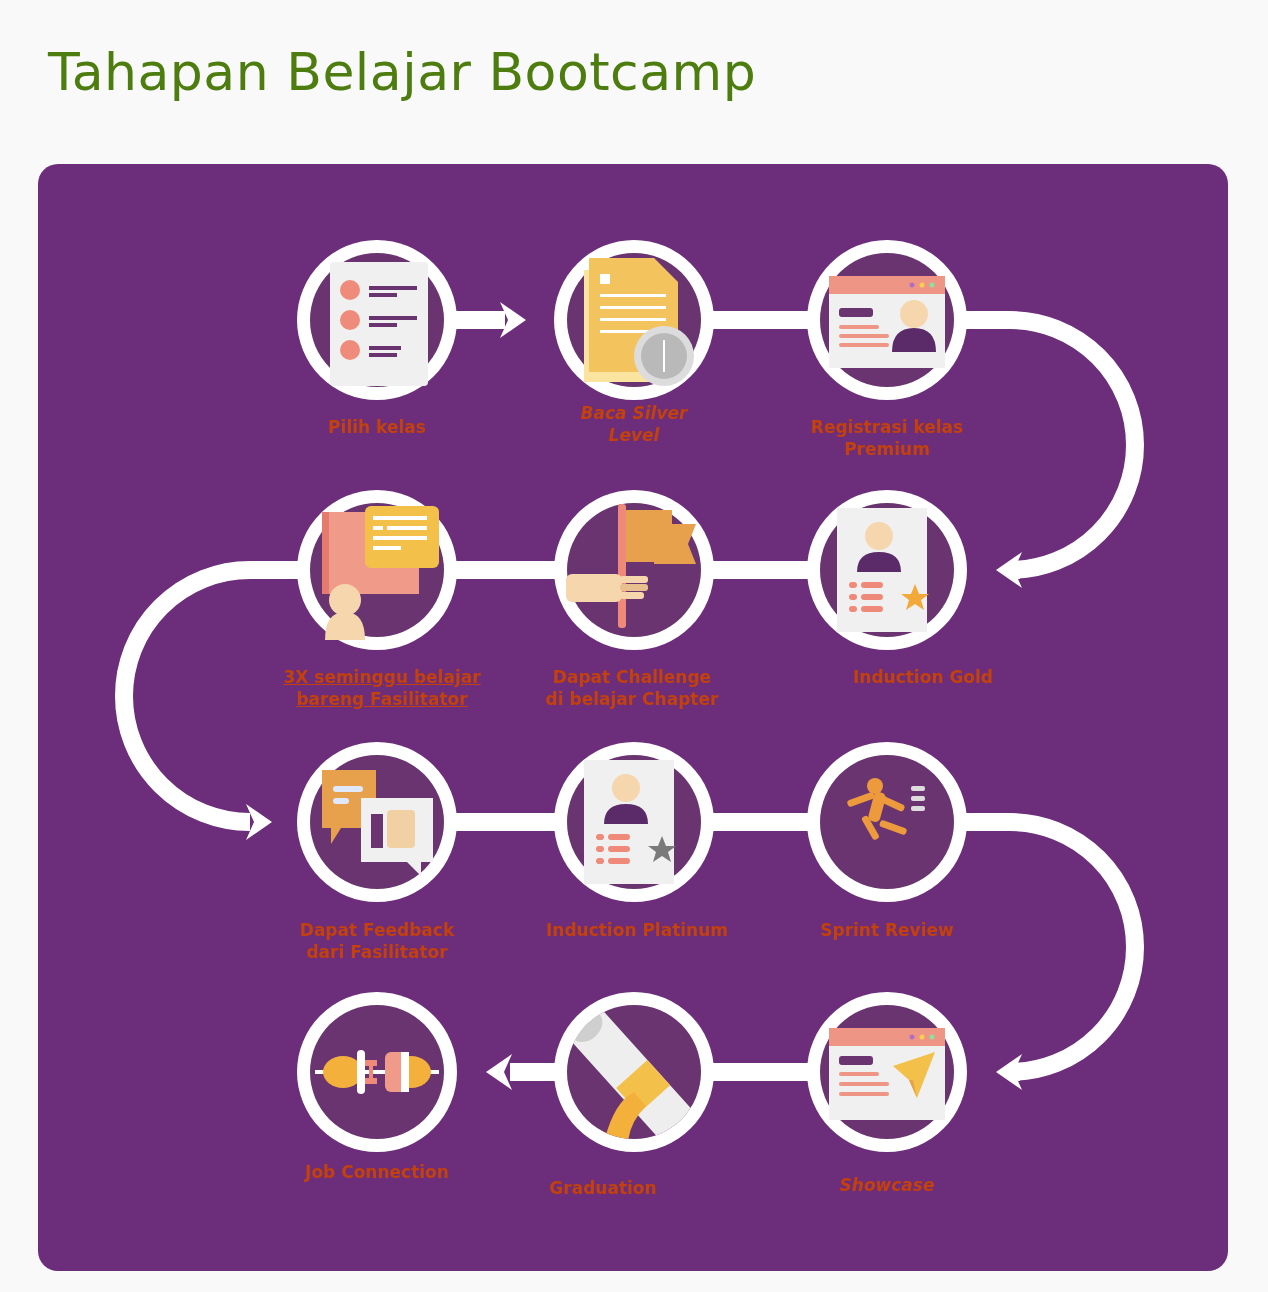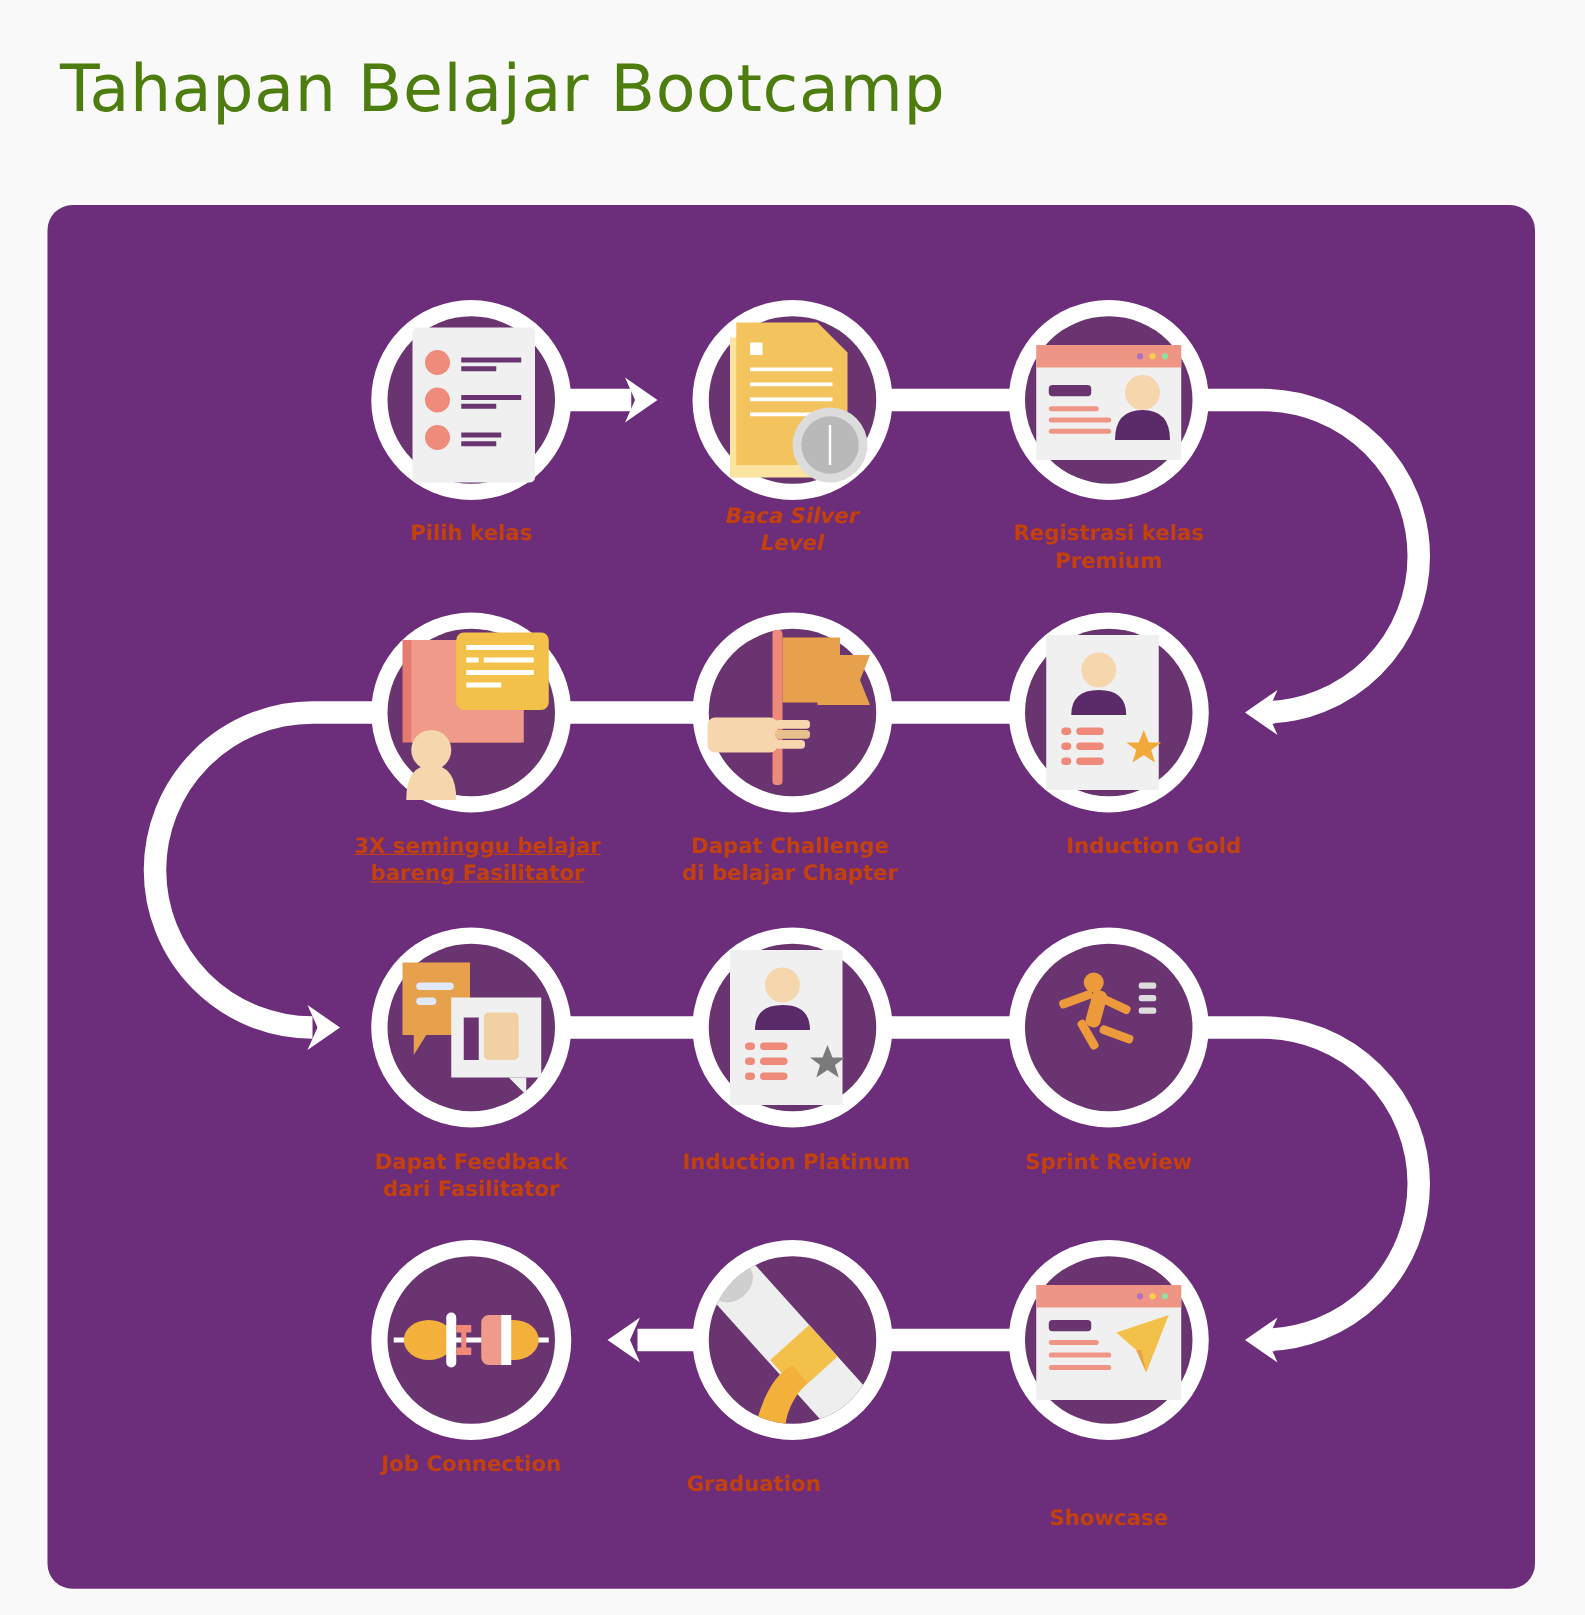--- a/index.html
+++ b/index.html
@@ -250,15 +250,15 @@
 <div class="step-label" style="left:517px; top:666px;">Dapat Challenge
 di belajar Chapter</div>
 <div class="step-label" style="left:267px; top:666px;text-decoration:underline;">3X seminggu belajar
 bareng Fasilitator</div>
 
 <div class="step-label" style="left:262px; top:919px;">Dapat Feedback
 dari Fasilitator</div>
 <div class="step-label" style="left:522px; top:919px;">Induction Platinum</div>
 <div class="step-label" style="left:772px; top:919px;">Sprint Review</div>
 
-<div class="step-label" style="left:772px; top:1204px;">Showcase</div>
+<div class="step-label" style="left:772px; top:1174px;font-style:italic;">Showcase</div>
 <div class="step-label" style="left:488px; top:1177px;">Graduation</div>
 <div class="step-label" style="left:262px; top:1161px;">Job Connection</div>
 
 </body></html>

